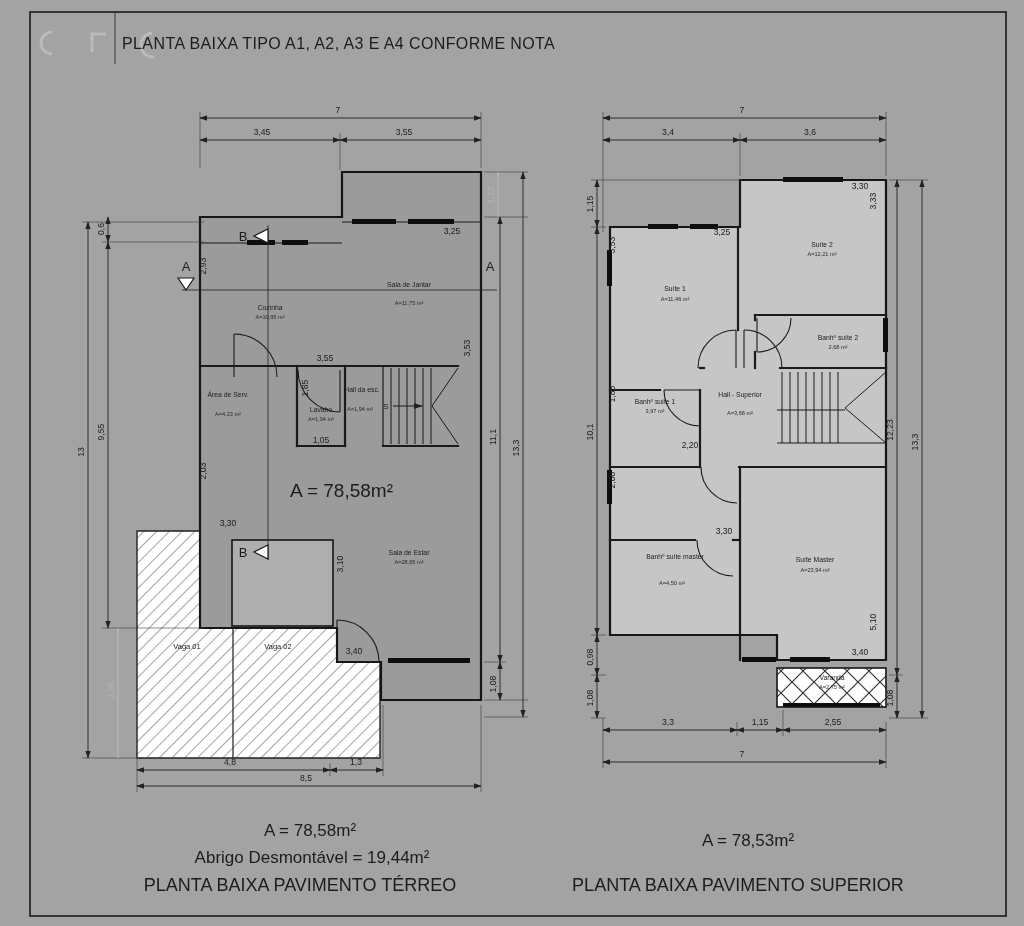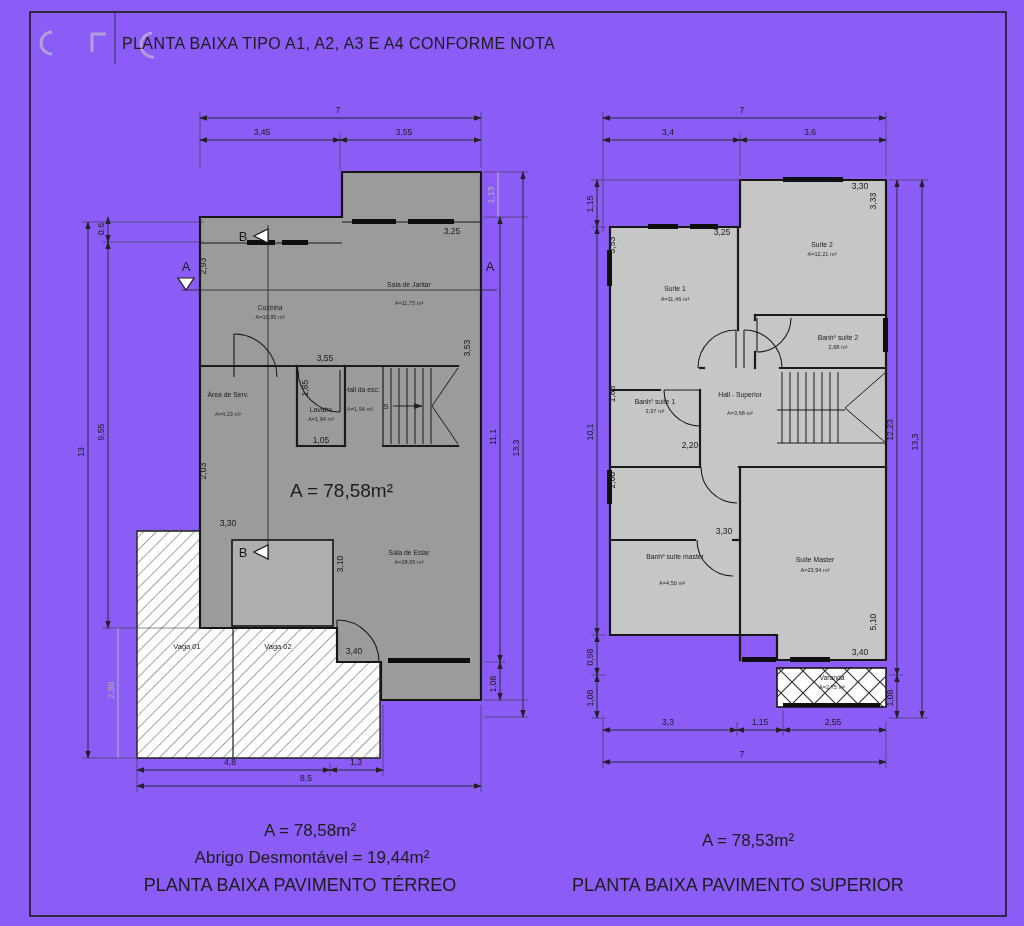--- a/index.html
+++ b/index.html
@@ -1,16 +1,16 @@
 <!DOCTYPE html>
 <html><head>
 <meta charset="utf-8">
 <style>
   html,body{margin:0;padding:0;background:#fff;}
-  .sheet{position:relative;width:1024px;height:926px;background:#8b5cf6;overflow:hidden;}
+  .sheet{position:relative;width:1024px;height:926px;background:#a3a3a3;overflow:hidden;}
   svg{position:absolute;left:0;top:0;}
   svg text{font-family:"Liberation Sans", sans-serif;fill:#1c1c1c;}
   .t-title{font-size:16px;letter-spacing:.4px;}
   .t-room{font-size:6.8px;text-anchor:middle;}
   .t-rarea{font-size:5.6px;text-anchor:middle;fill:#2a2a2a;}
   .t-dim{font-size:8.6px;text-anchor:middle;}
   .t-faint{fill:#b4b4b4;}
   .t-big{font-size:19px;}
   .t-mark{font-size:13px;text-anchor:middle;}
   .t-s{font-size:8px;text-anchor:middle;}

